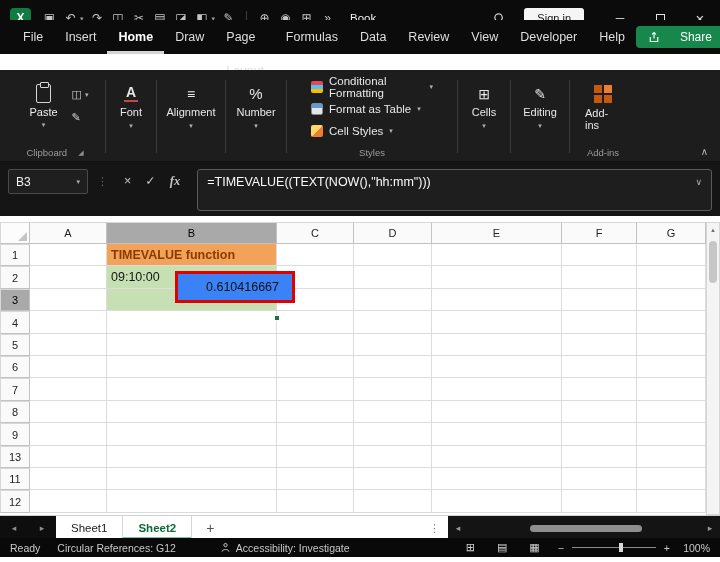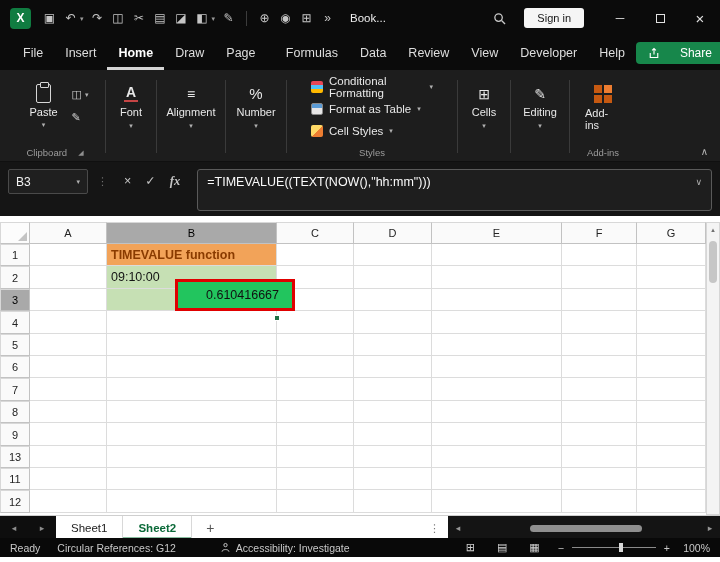--- a/index.html
+++ b/index.html
@@ -14,21 +14,21 @@
   .qdrop{font-size:7px;color:#9a9a9a;margin:2px 3px 0 -1px;}
   .tb-divider{width:1px;height:15px;background:#3c3c3c;margin:0 7px;display:inline-block;}
   .doc-name{font-size:11.5px;color:#ececec;margin-left:12px;}
   .spacer{flex:1;}
   .search-btn{margin-right:18px;display:flex;align-items:center;}
   .signin-btn{background:#f5f5f5;color:#141414;font-size:11px;padding:4px 13px;border-radius:3px;margin-right:16px;border:none;font-family:inherit;}
   .win-btn{width:40px;height:36px;display:flex;align-items:center;justify-content:center;color:#e2e2e2;font-size:12px;}
   .max-box{width:9px;height:9px;border:1px solid #e2e2e2;}
 
   
-  .tabrow{position:absolute;top:36px;left:0;right:0;height:34px;background:#0b0b0b;display:flex;align-items:stretch;padding-left:12px;}
+  .tabrow{position:absolute;top:20px;left:0;right:0;height:34px;background:#0b0b0b;display:flex;align-items:stretch;padding-left:12px;}
   .rtabs{display:flex;}
   .rtab{padding:0 11px;line-height:34px;font-size:12.5px;color:#dedede;}
   .rtab.active{color:#fff;font-weight:700;box-shadow:inset 0 -3px 0 #d4d4d4;}
   .share-wrap{margin-left:auto;display:flex;align-items:center;padding-right:12px;}
   .share-btn{background:#17874B;color:#fff;font-size:12px;padding:4px 12px;border-radius:4px;border:none;display:flex;align-items:center;gap:20px;font-family:inherit;}
 
   
   .ribbon{position:absolute;top:70px;left:0;right:0;height:92px;background:#1d1d1d;display:flex;align-items:stretch;padding:2px 6px 0;border-bottom:1px solid #101010;}
   .rgroup{position:relative;display:flex;flex-direction:column;align-items:center;padding:4px 6px 16px;}
   .group-label{position:absolute;bottom:3px;left:0;right:0;display:flex;align-items:center;justify-content:center;gap:11px;font-size:9.5px;color:#9c9c9c;}
@@ -69,21 +69,21 @@
 
   
   .grid{position:absolute;top:216px;left:0;width:720px;height:299px;background:#fff;}
   .hcell{position:absolute;background:#FAFAFA;border-right:1px solid #C2C2C2;border-bottom:1px solid #C2C2C2;border-top:1px solid #D8D8D8;display:flex;align-items:center;justify-content:center;font-size:11px;color:#242424;}
   .hcell.left{border-left:1px solid #D8D8D8;}
   .hcell.sel{background:#A9A9A9;color:#000;}
   .corner{background:#FCFCFC;}
   .corner::after{content:"";position:absolute;right:2px;bottom:2px;border-left:9px solid transparent;border-bottom:9px solid #C4C4C4;}
   .cell{position:absolute;border-right:1px solid #DCDCDC;border-bottom:1px solid #DCDCDC;font-size:12.5px;color:#111;display:flex;align-items:center;padding:0 4px;z-index:1;}
   .cell.filled{z-index:2;}
-  .annotation{position:absolute;left:175px;top:63px;width:120px;height:32px;background:#22c55e;border:3px solid #E00000;display:flex;align-items:center;justify-content:flex-end;padding-right:13px;font-size:12.5px;color:#111;z-index:5;padding-left:31px;}
+  .annotation{position:absolute;left:175px;top:55px;width:120px;height:32px;background:#3b82f6;border:3px solid #E00000;display:flex;align-items:center;justify-content:flex-end;padding-right:13px;font-size:12.5px;color:#111;z-index:5;padding-left:31px;}
   .fill-handle{position:absolute;left:274px;top:99px;width:6px;height:6px;background:#1E7145;border:1px solid #fff;z-index:6;}
   .vscroll{position:absolute;left:706px;top:6px;width:14px;height:293px;background:#F4F4F4;border:1px solid #D6D6D6;z-index:4;}
   .vscroll .arr{display:block;text-align:center;font-size:7px;color:#707070;padding-top:3px;}
   .vthumb{position:absolute;left:2px;top:18px;width:8px;height:42px;background:#C6C6C6;border-radius:4px;}
 
   
   .sheetbar{position:absolute;top:515px;left:0;right:0;height:25px;background:#fff;border-top:1px solid #CFCFCF;display:flex;align-items:stretch;}
   .snav{width:56px;background:#0E0E0E;display:flex;}
   .snav span{flex:1;display:flex;align-items:center;justify-content:center;color:#8d8d8d;font-size:9px;}
   .stabs{display:flex;}

